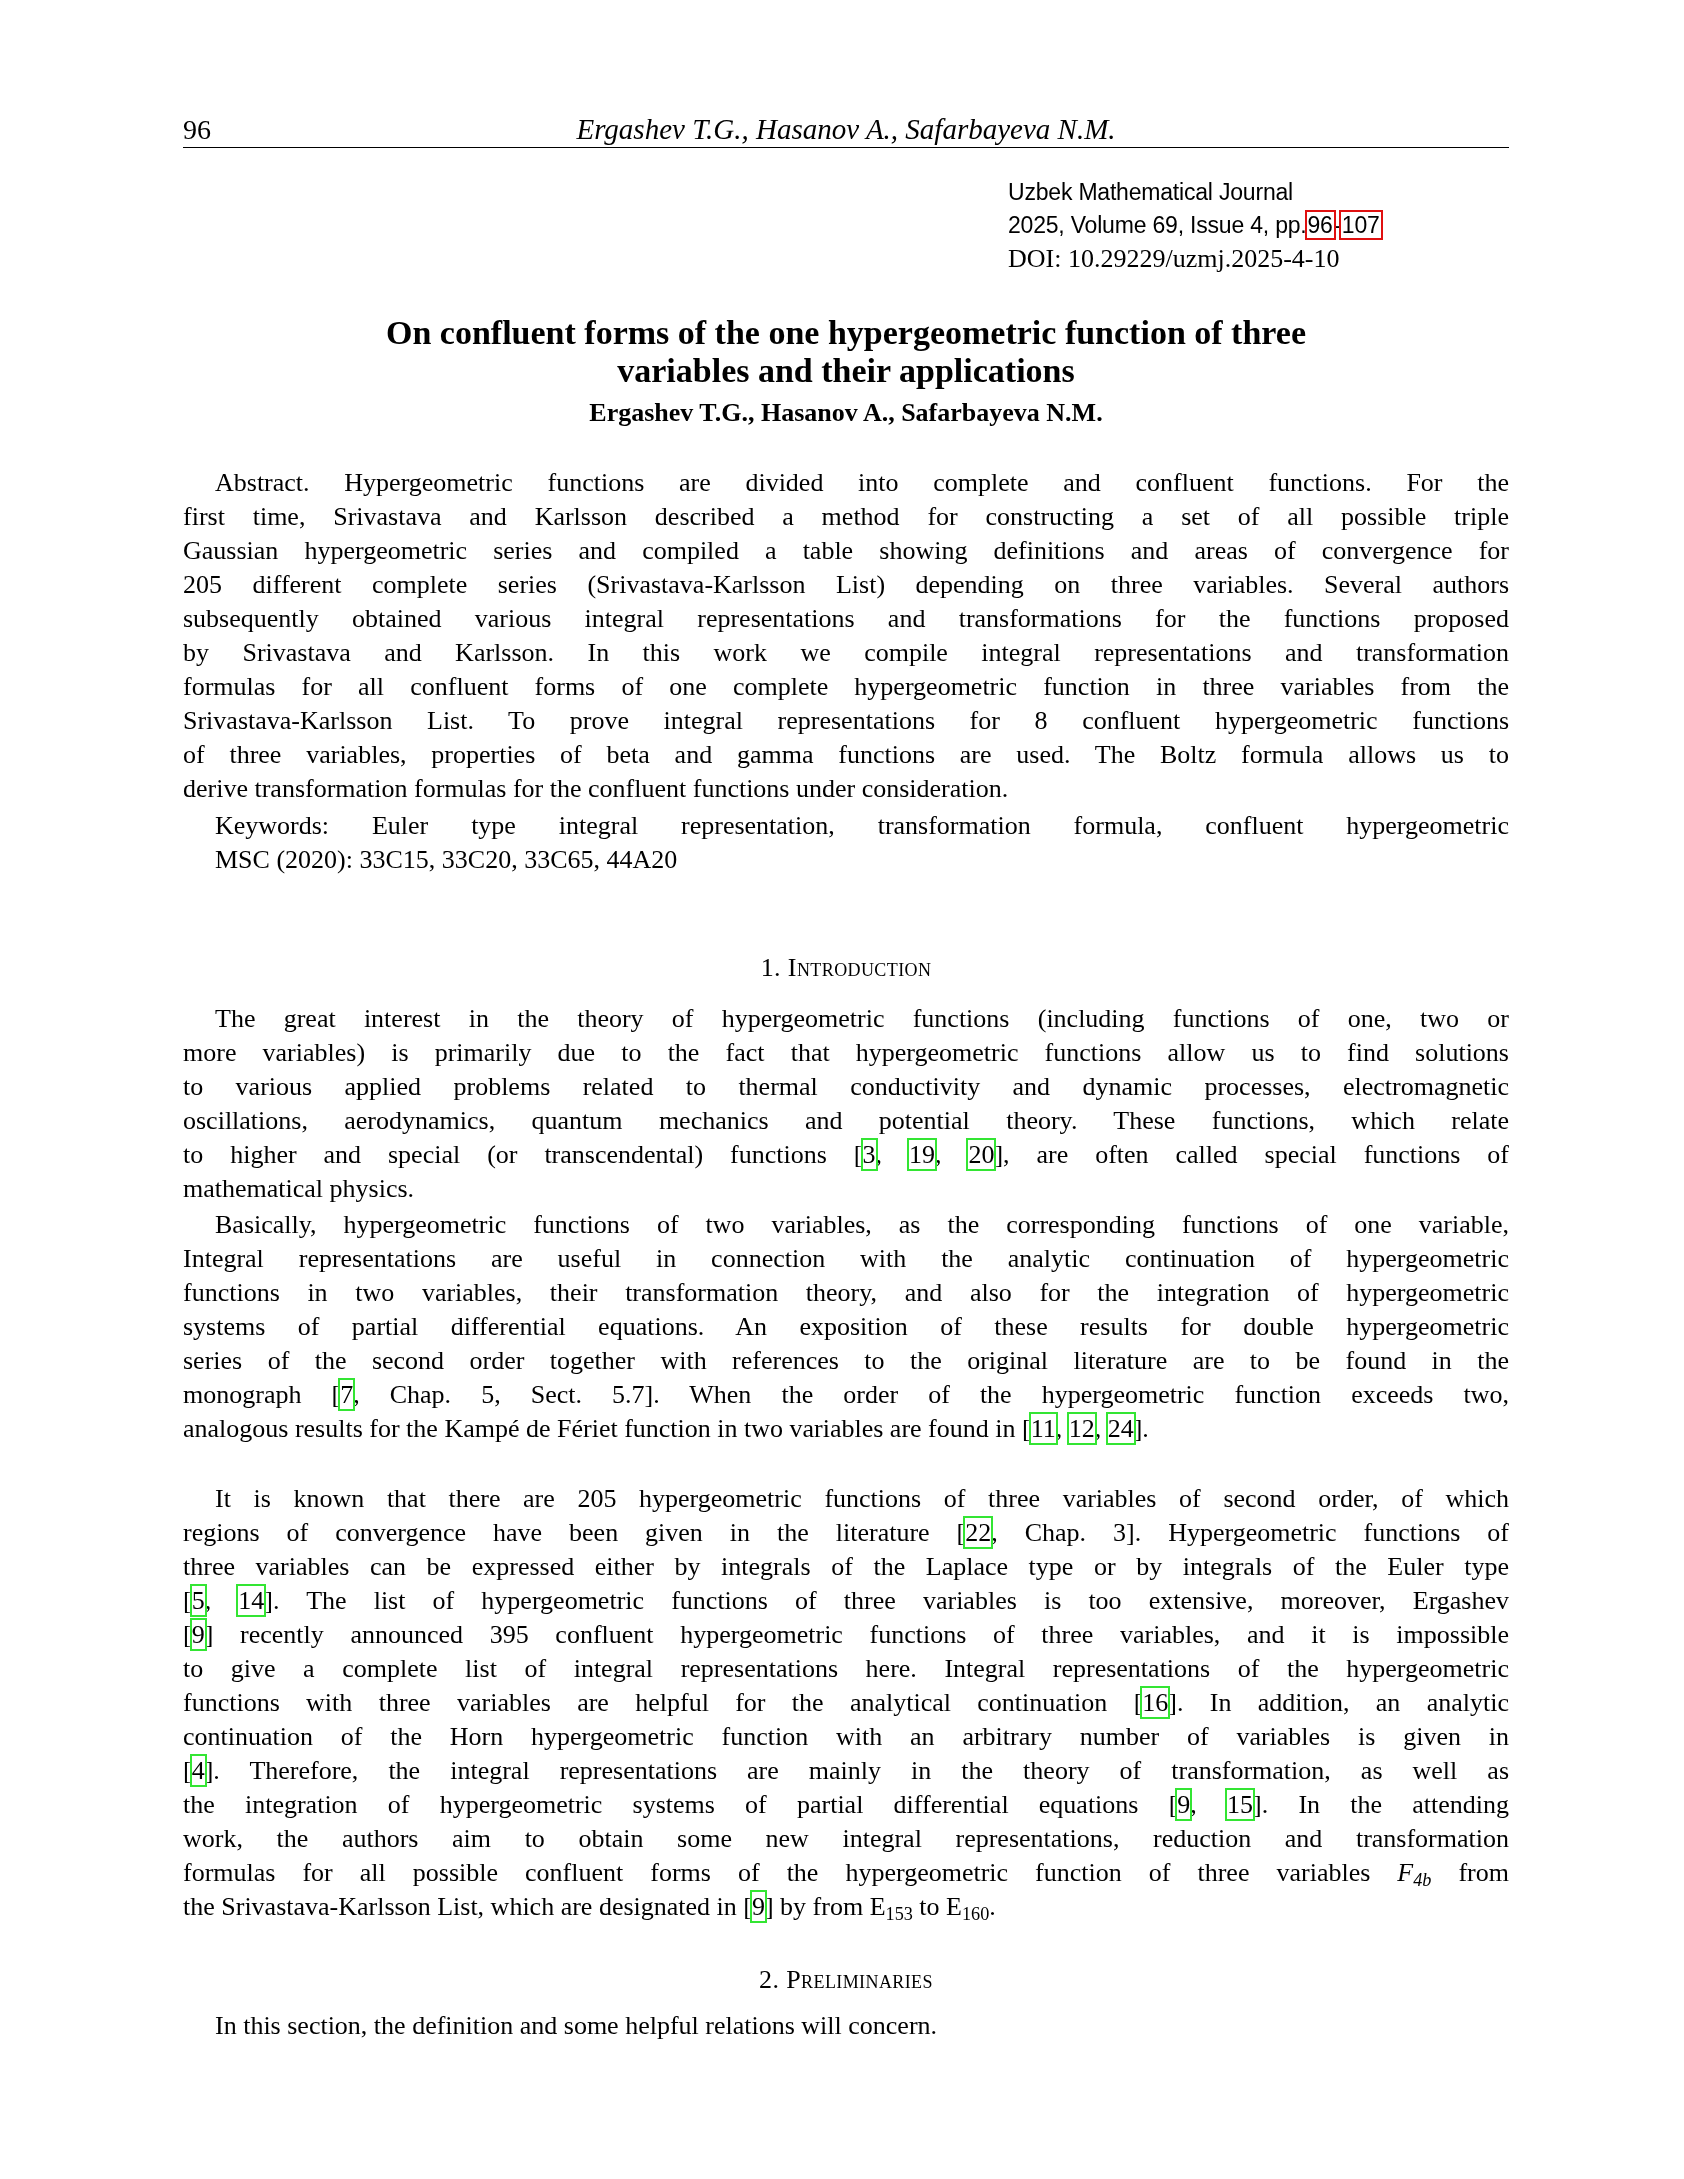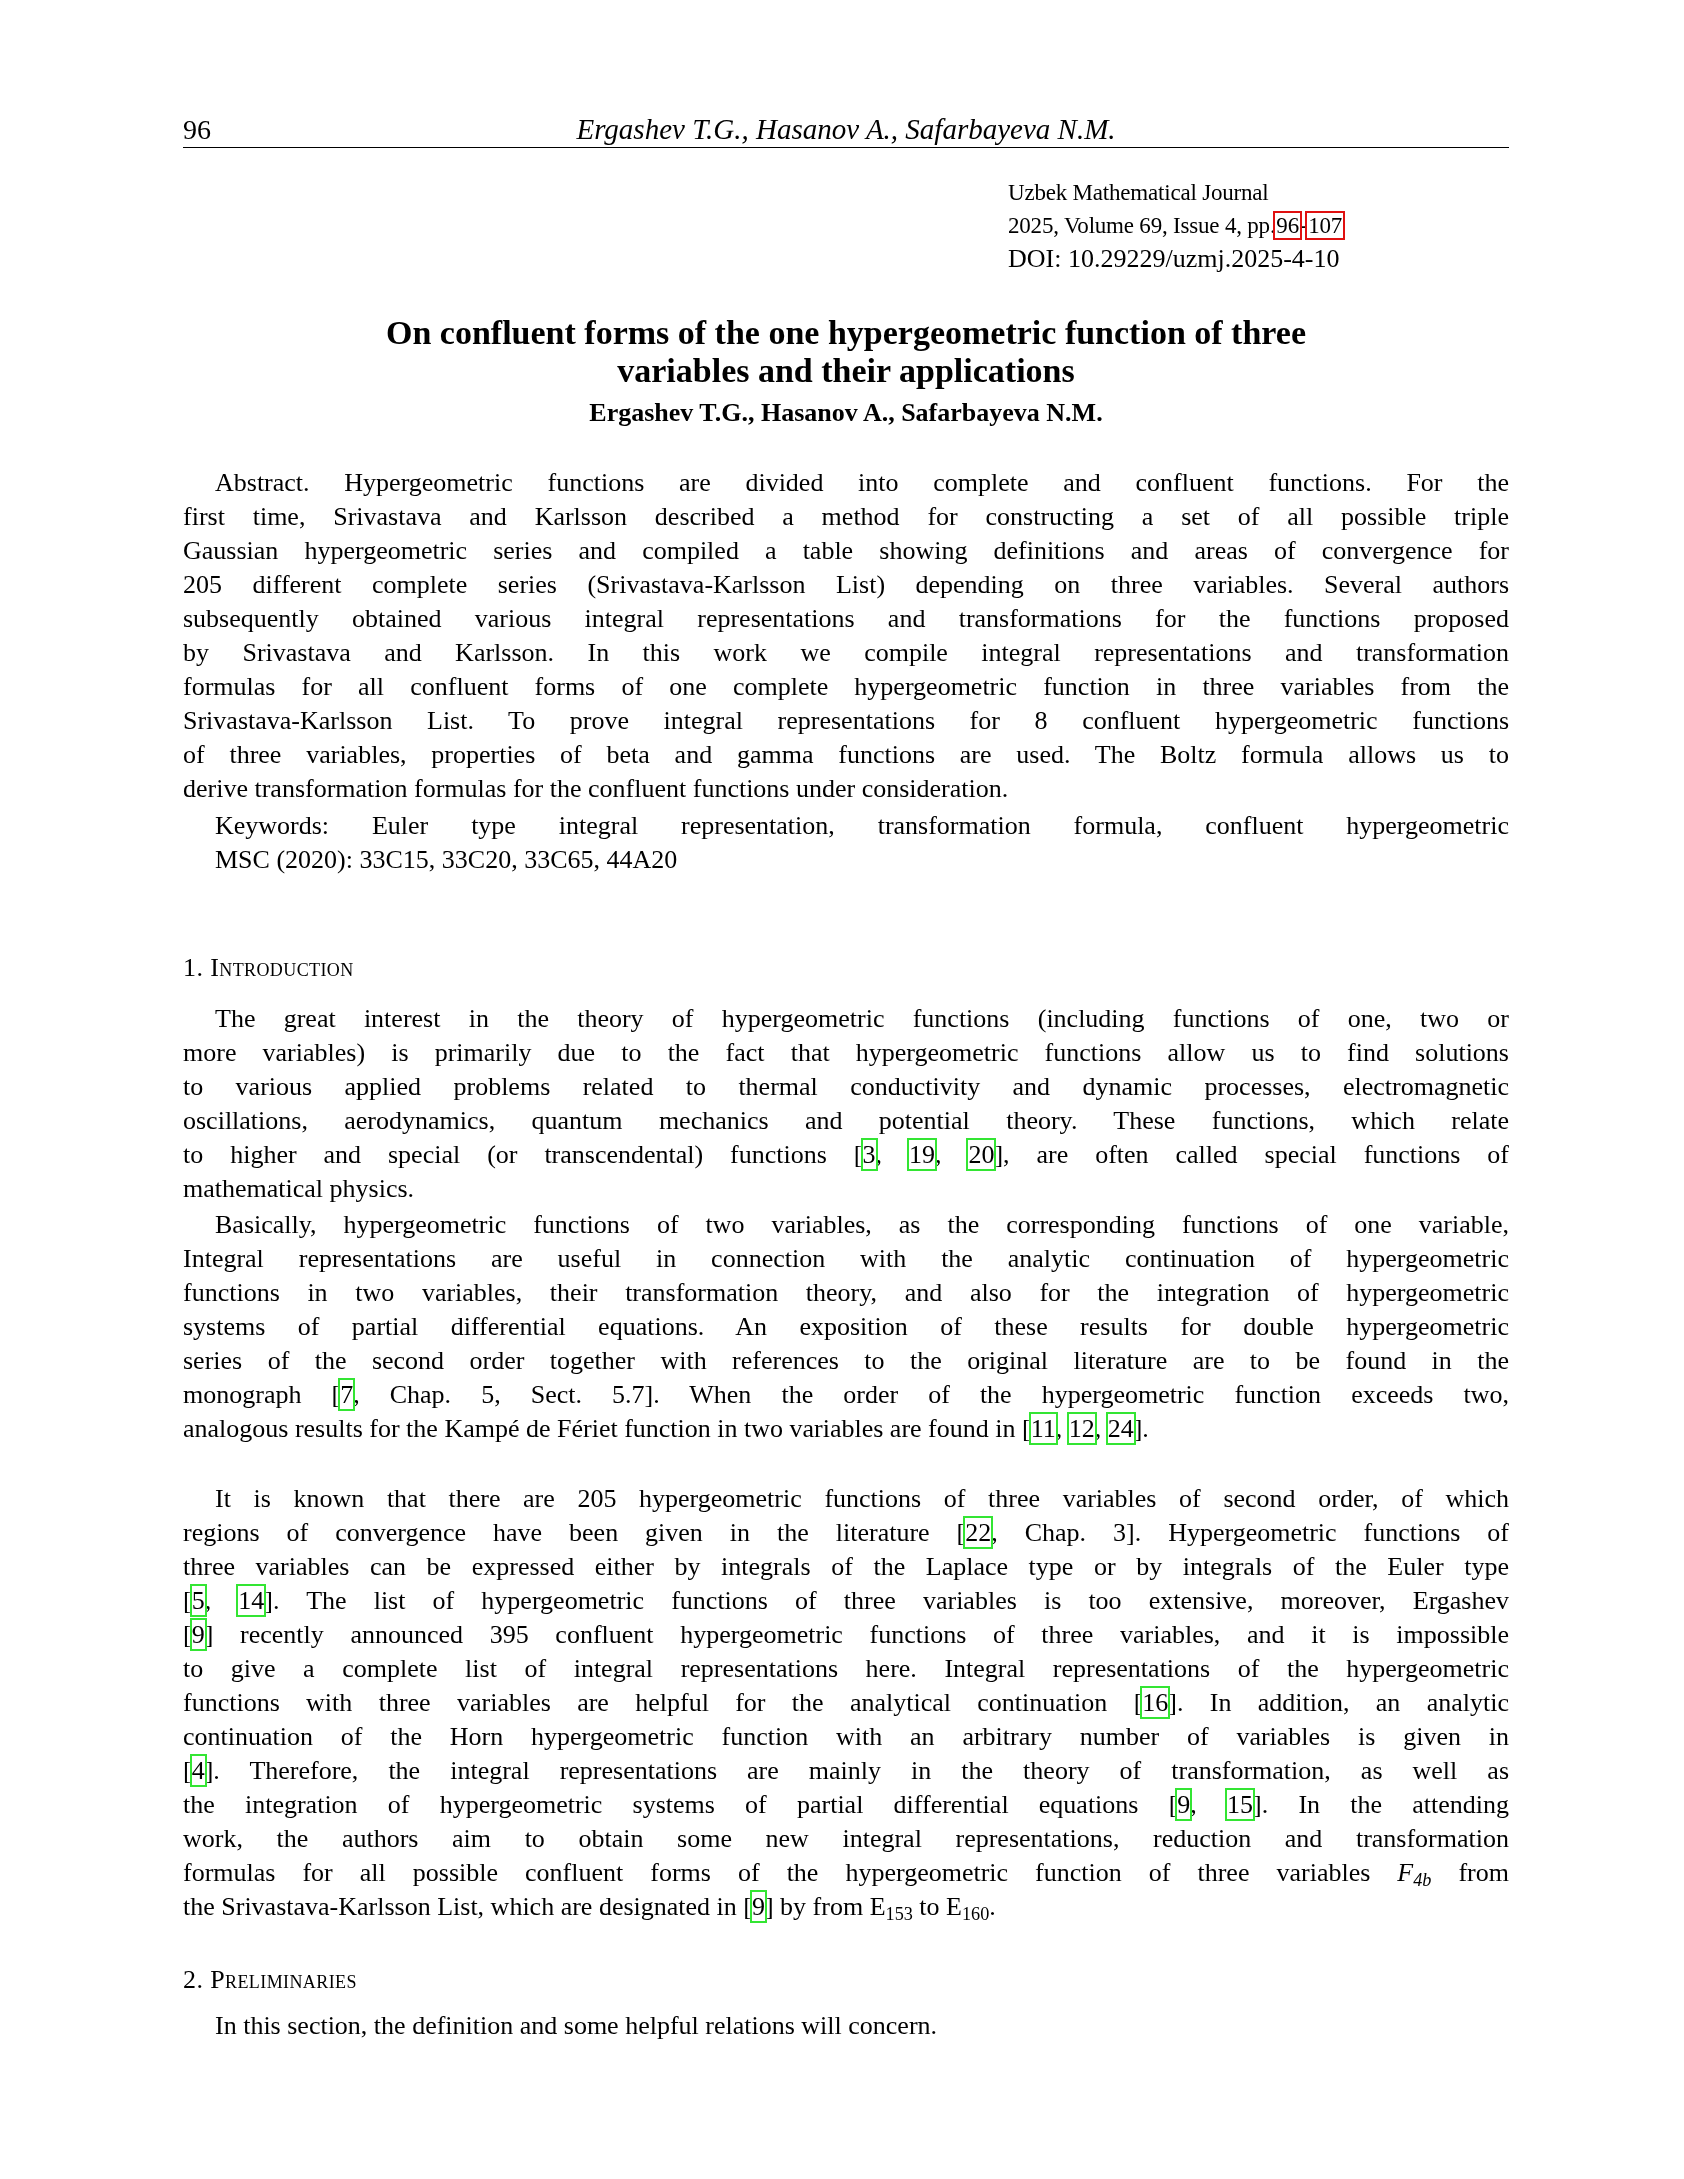--- a/index.html
+++ b/index.html
@@ -6,38 +6,38 @@
   body { width: 1684px; height: 2180px; position: relative; overflow: hidden;
          font-family: "Liberation Serif", "DejaVu Serif", serif; color: #000; }
   .abs { position: absolute; }
   .running-head { left: 183px; top: 113px; width: 1326px; height: 37px; }
   .page-num { position: absolute; left: 0; top: 0; font-size: 28px; line-height: 33px; }
   .running-authors { position: absolute; left: 0; right: 0; top: 0; text-align: center;
                      font-style: italic; font-size: 29px; line-height: 33px; }
   .head-rule { left: 183px; top: 147px; width: 1326px; height: 0; border-top: 1.9px solid #000; }
 
   .journal { left: 1008px; top: 176px; width: 519px; }
-  .journal .jl { font-family: Liberation Serif, serif; font-size: 23px;
+  .journal .jl { font-family: Liberation Sans, sans-serif; font-size: 23px;
                  line-height: 33px; white-space: nowrap; letter-spacing: -0.2px; }
   .journal .doi { font-family: "Liberation Serif", serif; font-size: 26px; line-height: 33px; white-space: nowrap; }
   .pg-link { outline: 2.3px solid #e01010; outline-offset: 0px; padding: 0 0.9px; cursor: pointer; }
 
   .title { left: 183px; top: 314px; width: 1326px; text-align: center; font-weight: bold;
            font-size: 34px; line-height: 38px; }
   .authors { left: 183px; top: 397px; width: 1326px; text-align: center; font-weight: bold;
              font-size: 26px; line-height: 32px; }
 
   .block { left: 183px; width: 1326px; font-size: 26px; }
   .line { display: block; height: 34px; line-height: 34px; white-space: nowrap;
           text-align: justify; text-align-last: justify; overflow: visible; }
   .line.last { text-align-last: left; }
   .line.indent { padding-left: 32px; }
   .b { font-weight: normal; }
   .cite { outline: 2.3px solid #33e533; outline-offset: -0.9px; cursor: pointer; }
-  .section-head { left: 183px; width: 1326px; font-size: 26px; line-height: 33px;
+  .section-head { left: 183px; width: 1326px; text-align: center; font-size: 26px; line-height: 33px;
                   font-variant: small-caps; letter-spacing: 0.4px; }
   .mi { font-style: italic; }
   sub { font-size: 0.7em; line-height: 0; vertical-align: -0.3em; }
 </style>
 </head>
 <body>
 
 <div class="abs running-head">
   <span class="page-num">96</span>
   <span class="running-authors">Ergashev T.G., Hasanov A., Safarbayeva N.M.</span>

